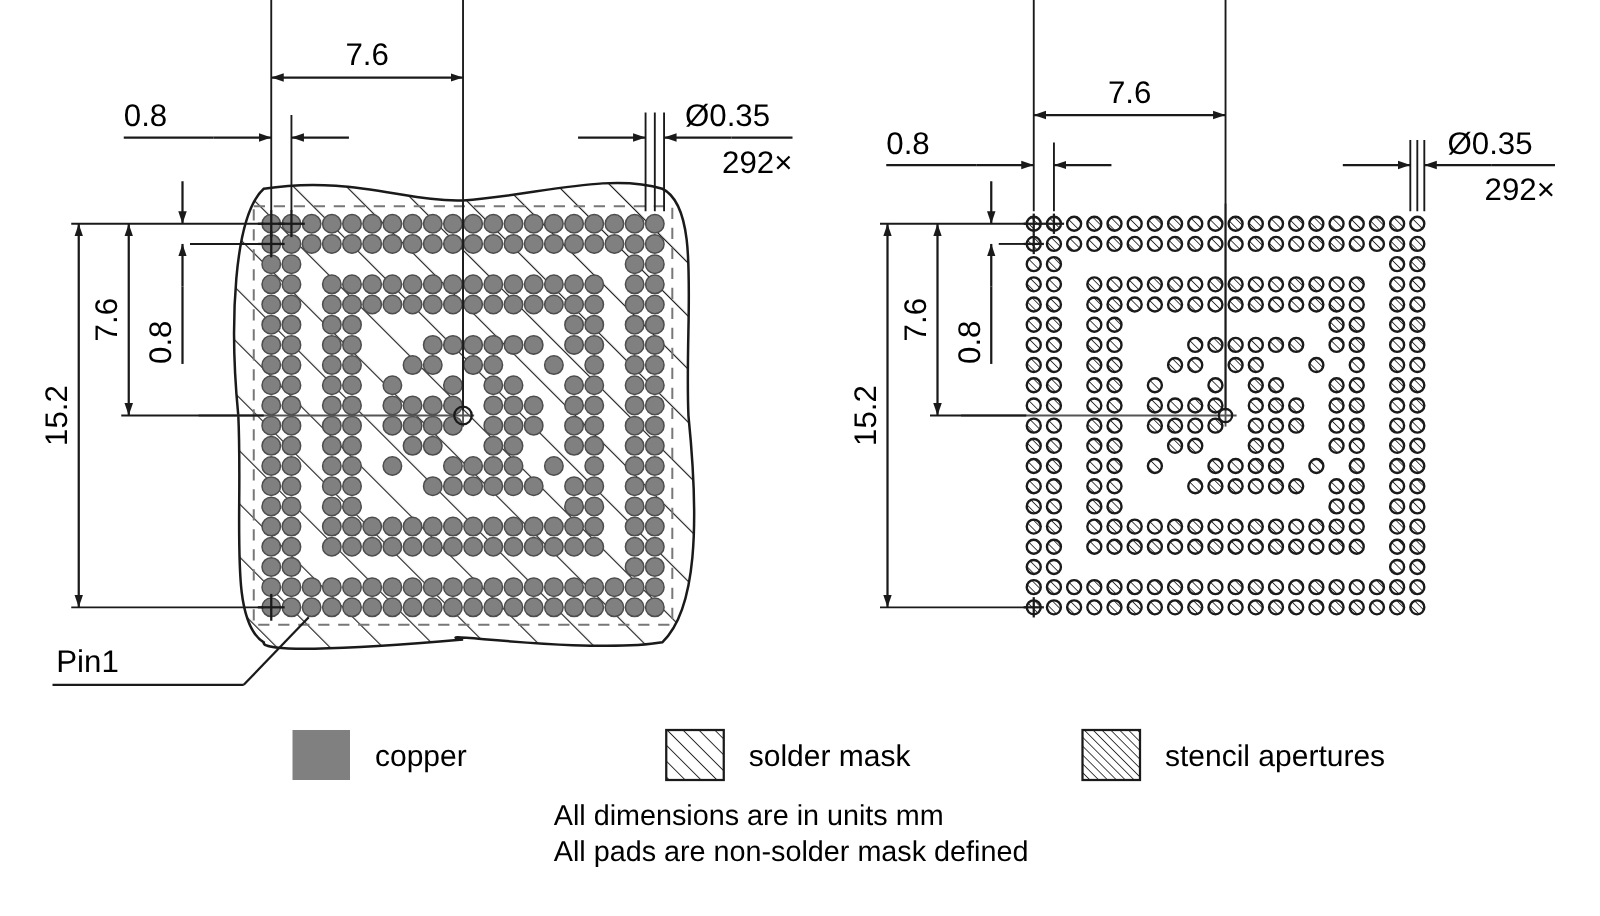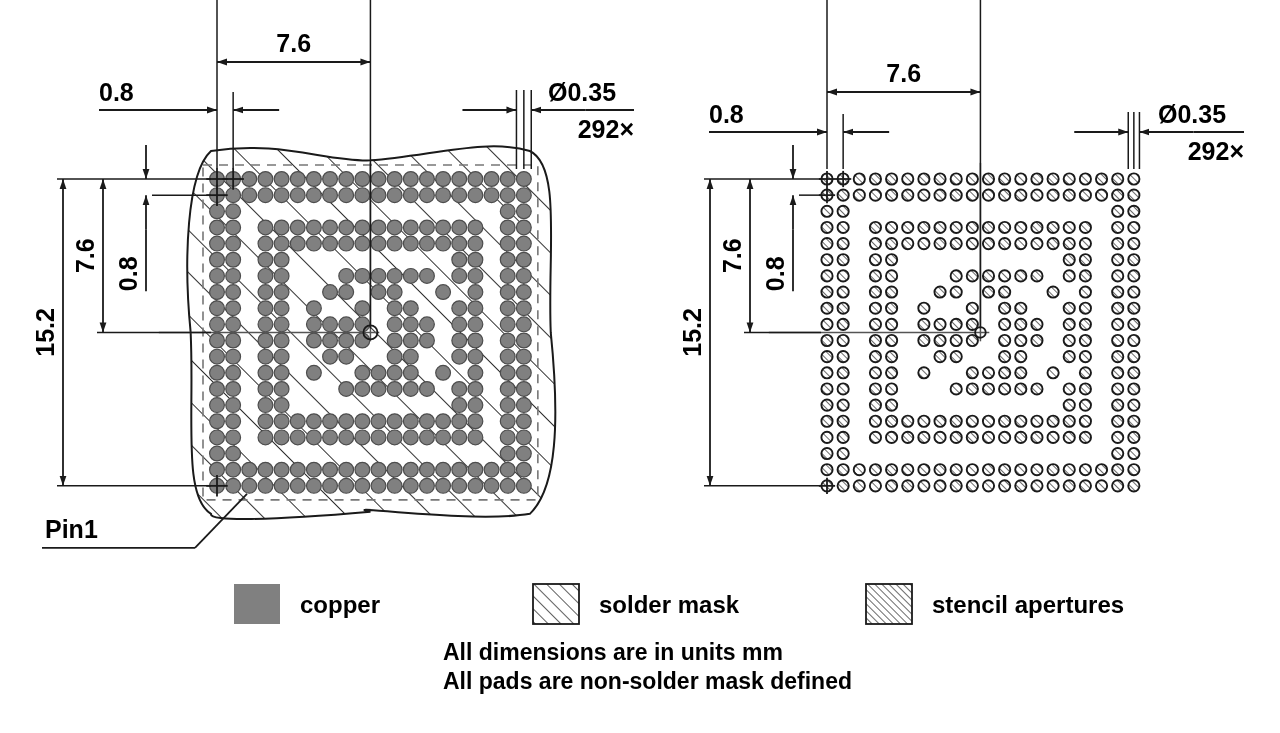--- a/index.html
+++ b/index.html
@@ -3,21 +3,21 @@
 <meta charset="utf-8">
 <style>
   html,body{margin:0;padding:0;background:#fff;}
   body{
     width:1280px;height:733px;
     font-family:"Liberation Sans", sans-serif;
     color:#000;
     overflow:hidden;
     position:relative;
   }
-  #stage{position:absolute;left:0;top:0;width:1052px;height:733px;font-weight:bold;}
+  #stage{position:absolute;left:0;top:0;width:1052px;height:733px;}
   svg{display:block;}
   text{font-family:"Liberation Sans", sans-serif;fill:#000;}
   .dim{font-size:25px;}
   .legend-lbl{font-size:24px;}
   .note{font-size:23px;}
   .pin1{font-size:25px;}
 </style>
 </head>
 <body>
 

